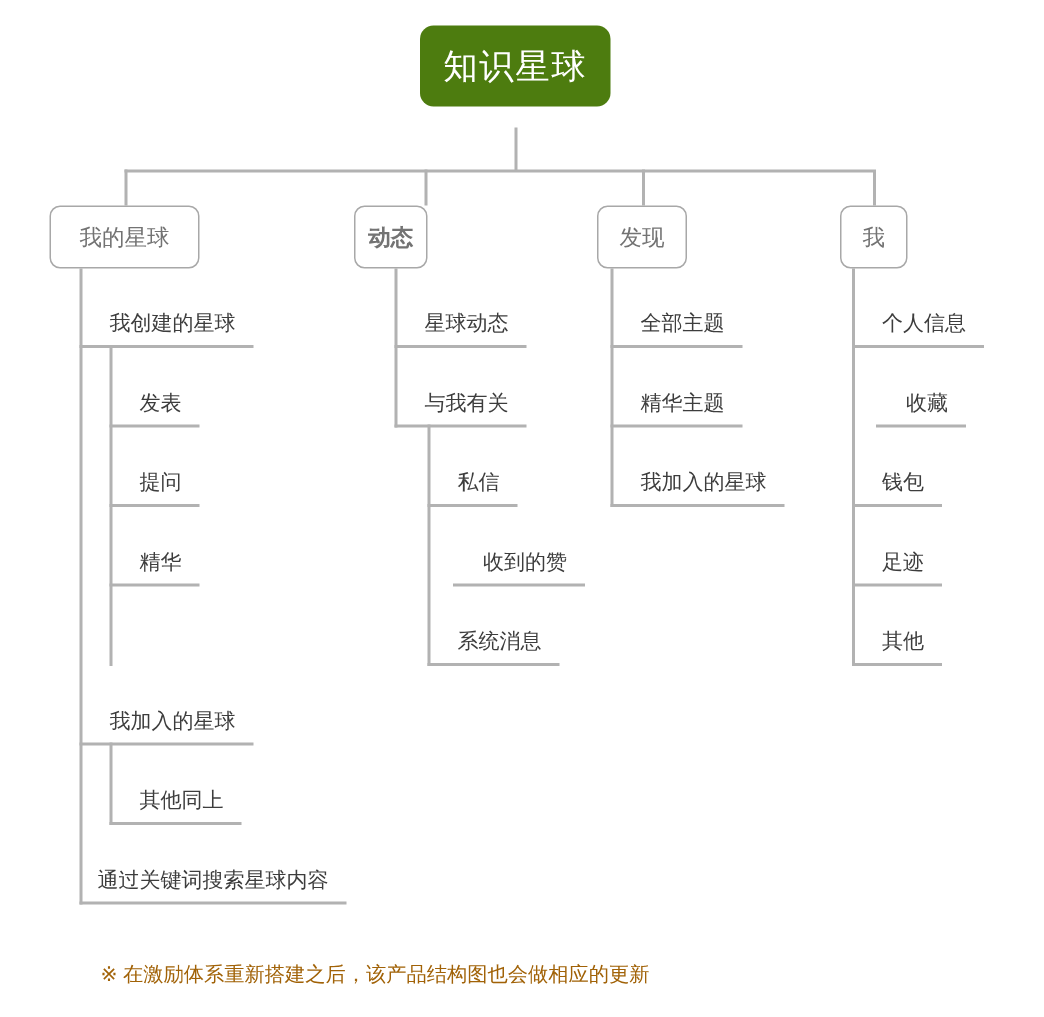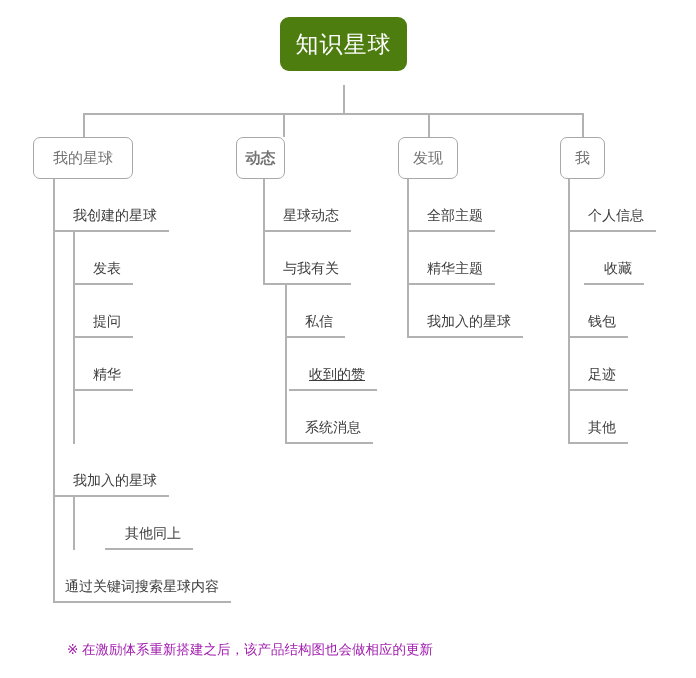--- a/index.html
+++ b/index.html
@@ -33,21 +33,21 @@
   
   .topic{
     position:absolute;height:31px;box-sizing:border-box;
     padding:0 12px 5px 20px;border-bottom:2px solid #b2b2b2;
     display:flex;align-items:flex-end;white-space:nowrap;
     color:#3d3d3d;font-size:14px;
   }
 
   .footnote{
     position:absolute;left:67px;top:641px;
-    color:#a21caf;font-size:13.5px;white-space:nowrap;
+    color:#a16207;font-size:13.5px;white-space:nowrap;
   }
 </style>
 </head>
 <body>
 
 <div class="canvas">
 
   <div class="vline" style="left:343px;top:85px;height:29px;"></div>
   <div class="hline" style="left:83px;top:113px;width:499px;"></div>
   <div class="vline" style="left:83px;top:113px;height:24px;"></div>
@@ -68,27 +68,27 @@
   <div class="branch-node b1">我的星球</div>
   <div class="branch-node b2">动态</div>
   <div class="branch-node b3">发现</div>
   <div class="branch-node b4">我</div>
 
   <div class="topic" style="left:53px;top:201px;">我创建的星球</div>
   <div class="topic" style="left:73px;top:254px;">发表</div>
   <div class="topic" style="left:73px;top:307px;font-family:Liberation Mono, monospace;">提问</div>
   <div class="topic" style="left:73px;top:360px;">精华</div>
   <div class="topic" style="left:53px;top:466px;">我加入的星球</div>
-  <div class="topic" style="left:73px;top:519px;margin-left:32px;">其他同上</div>
+  <div class="topic" style="left:73px;top:519px;">其他同上</div>
   <div class="topic" style="left:53px;top:572px;padding-left:12px;">通过关键词搜索星球内容</div>
 
   <div class="topic" style="left:263px;top:201px;">星球动态</div>
   <div class="topic" style="left:263px;top:254px;">与我有关</div>
   <div class="topic" style="left:285px;top:307px;font-family:Liberation Mono, monospace;">私信</div>
-  <div class="topic" style="left:289px;top:360px;text-decoration:underline;">收到的赞</div>
+  <div class="topic" style="left:302px;top:360px;">收到的赞</div>
   <div class="topic" style="left:285px;top:413px;">系统消息</div>
 
   <div class="topic" style="left:407px;top:201px;">全部主题</div>
   <div class="topic" style="left:407px;top:254px;">精华主题</div>
   <div class="topic" style="left:407px;top:307px;">我加入的星球</div>
 
   <div class="topic" style="left:568px;top:201px;">个人信息</div>
   <div class="topic" style="left:568px;top:254px;margin-left:16px;">收藏</div>
   <div class="topic" style="left:568px;top:307px;">钱包</div>
   <div class="topic" style="left:568px;top:360px;">足迹</div>

